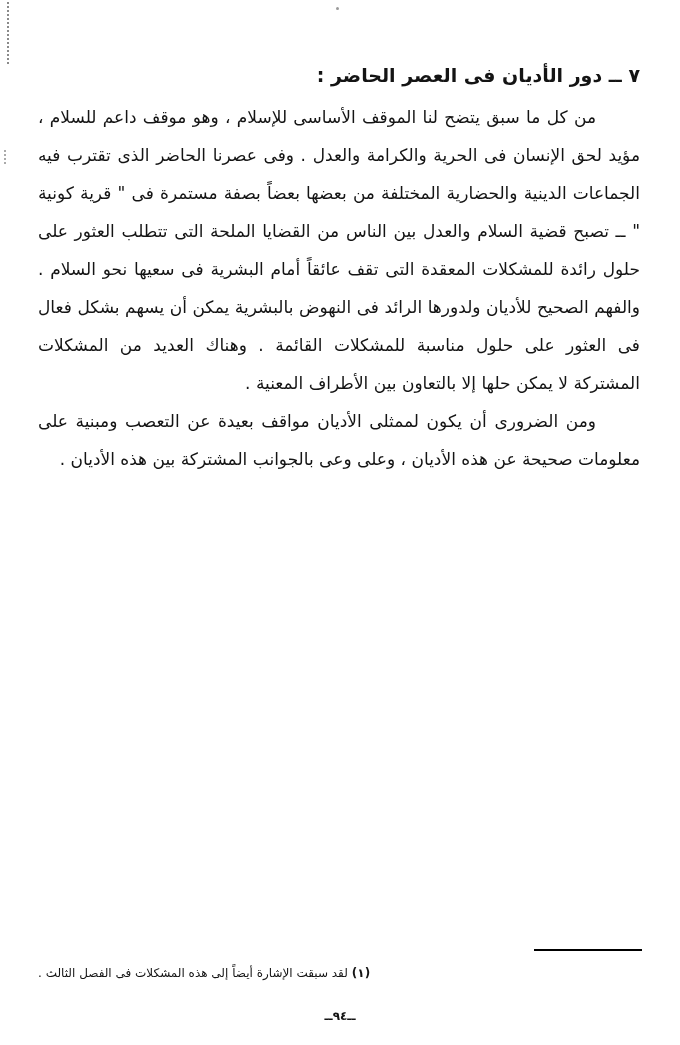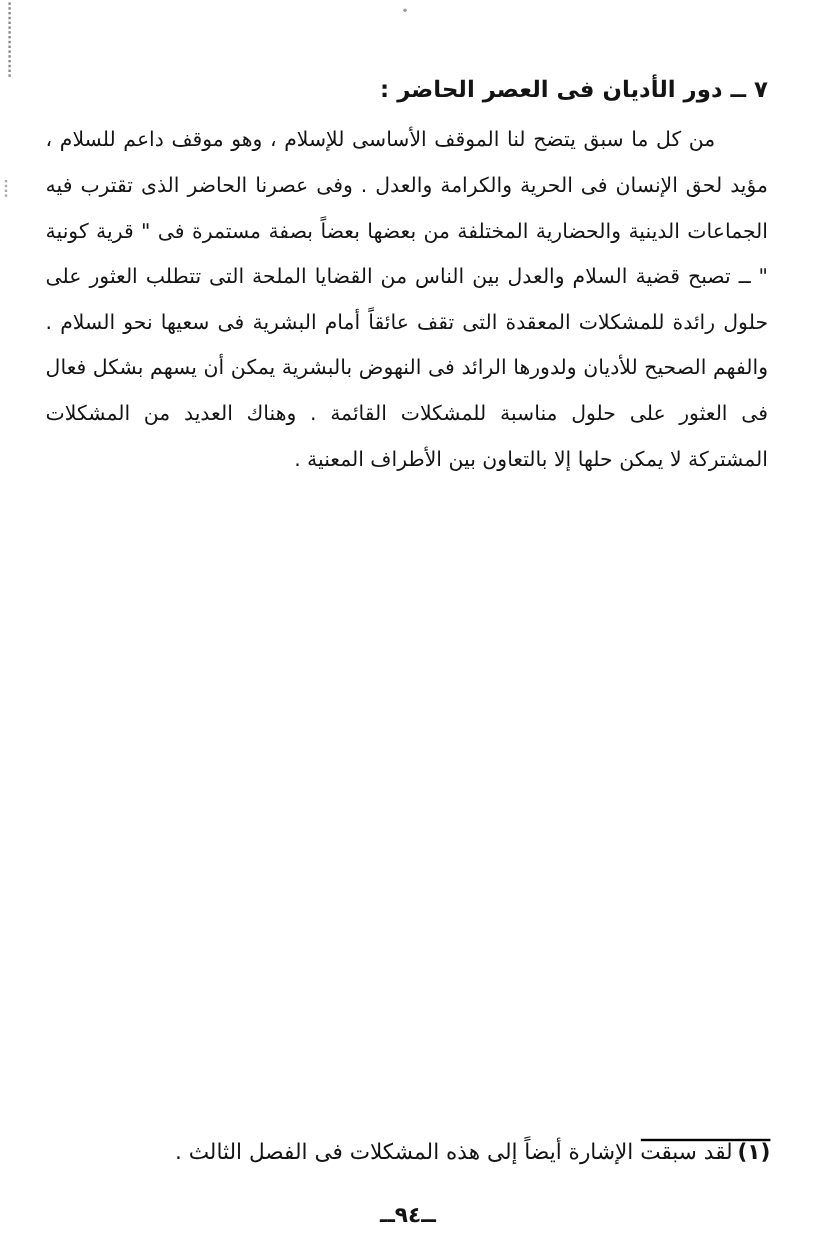--- a/index.html
+++ b/index.html
@@ -45,37 +45,37 @@
     right: 38px;
     bottom: 94px;
     width: 108px;
     height: 0;
     border-top: 2.5px solid #000;
   }
   .footnote {
     position: absolute;
     right: 38px;
     left: 38px;
-    bottom: 72px;
+    bottom: 60px;
     direction: rtl;
-    text-align: right;
-    font-size: 18px;
+    text-align: left;
+    font-size: 12px;
     line-height: 24px;
   }
   .footnote .fn-mark {
     font-weight: bold;
     margin-left: 4px;
   }
   .page-number {
     position: absolute;
     left: 0;
     right: 0;
     bottom: 22px;
     text-align: center;
-    font-size: 18px;
+    font-size: 12px;
     font-weight: bold;
     direction: rtl;
   }
   
   .artifact-dots-1 {
     position: absolute;
     left: 7px;
     top: 2px;
     width: 0;
     height: 62px;
@@ -109,20 +109,21 @@
 <div class="page">
   <h1 class="doc-title">٧ ــ دور الأديان فى العصر الحاضر :</h1>
 
   <div class="body-text">
     <p>من كل ما سبق يتضح لنا الموقف الأساسى للإسلام ، وهو موقف داعم للسلام ، مؤيد لحق الإنسان فى الحرية والكرامة والعدل . وفى عصرنا الحاضر الذى تقترب فيه الجماعات الدينية والحضارية المختلفة من بعضها بعضاً بصفة مستمرة فى " قرية كونية " ــ تصبح قضية السلام والعدل بين الناس من القضايا الملحة التى تتطلب العثور على حلول رائدة للمشكلات المعقدة التى تقف عائقاً أمام البشرية فى سعيها نحو السلام . والفهم الصحيح للأديان ولدورها الرائد فى النهوض بالبشرية يمكن أن يسهم بشكل فعال فى العثور على حلول مناسبة للمشكلات القائمة . وهناك العديد من المشكلات المشتركة لا يمكن حلها إلا بالتعاون بين الأطراف المعنية .</p>
 
 
 
 
 
+    <p>ومن الضرورى أن يكون لممثلى الأديان مواقف بعيدة عن التعصب ومبنية على معلومات صحيحة عن هذه الأديان ، وعلى وعى بالجوانب المشتركة بين هذه الأديان .</p>
   </div>
 </div>
 
 <div class="footnote-rule"></div>
 
 <div class="footnote">
   <span class="fn-mark">(١)</span><span>لقد سبقت الإشارة أيضاً إلى هذه المشكلات فى الفصل الثالث .</span>
 </div>
 
 <div class="page-number">ــ٩٤ــ</div>

